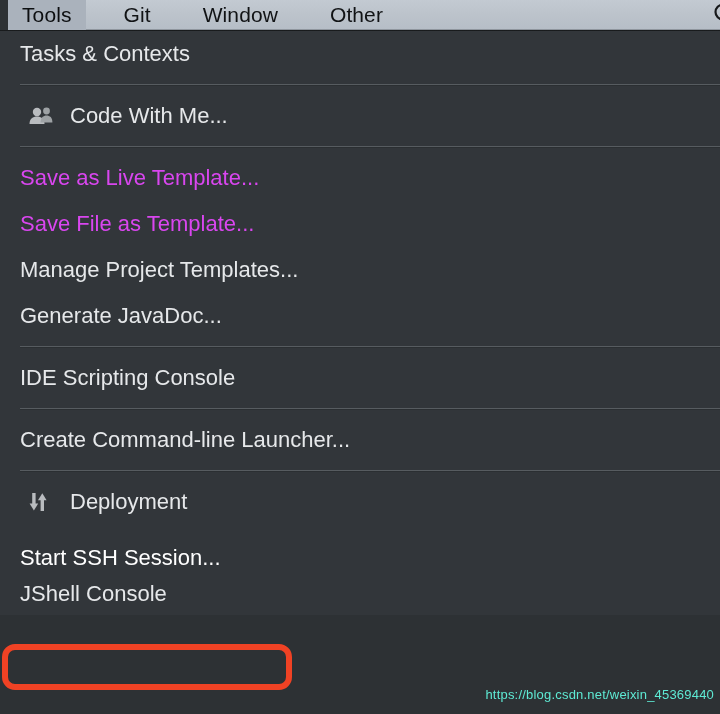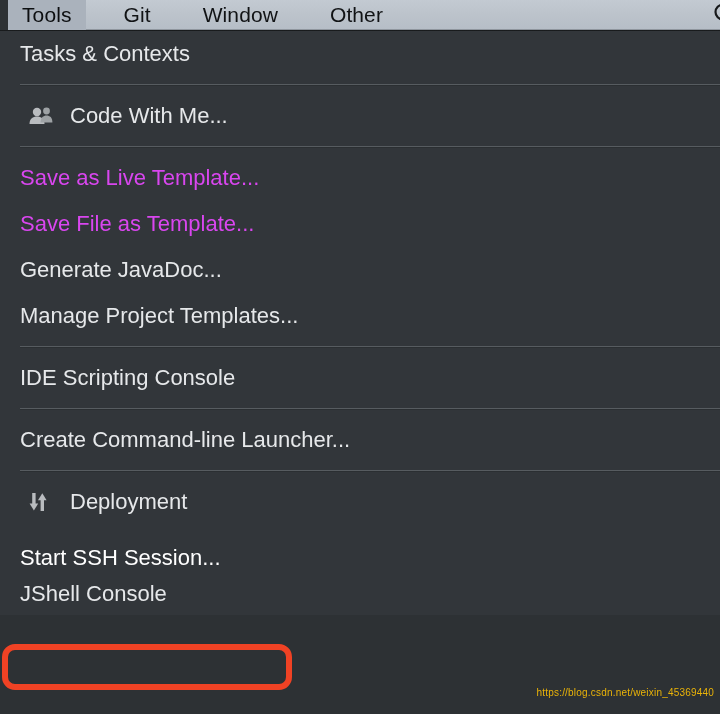--- a/index.html
+++ b/index.html
@@ -135,22 +135,22 @@
     border-radius: 13px;
     box-sizing: border-box;
     pointer-events: none;
   }
 
   
   .watermark {
     position: absolute;
     right: 6px;
     top: 687px;
-    font-size: 10px;
-    color: #eab308;
+    font-size: 13px;
+    color: #5eead4;
     font-family: "Liberation Sans", sans-serif;
     letter-spacing: 0.2px;
     white-space: nowrap;
   }
 </style>
 </head>
 <body>
 
 <div class="menubar">
   <div class="menubar-item active">
@@ -202,25 +202,25 @@
   <div class="menu-item noicon disabled">
     <span class="label">Save as Live Template...</span>
   </div>
 
   <div class="menu-item noicon disabled">
     <span class="label">Save File as Template...</span>
   </div>
 
 
   <div class="menu-item noicon">
+    <span class="label">Manage Project Templates...</span>
+  </div>
+
+  <div class="menu-item noicon">
     <span class="label">Generate JavaDoc...</span>
-  </div>
-
-  <div class="menu-item noicon">
-    <span class="label">Manage Project Templates...</span>
   </div>
 
   <div class="separator"></div>
 
   <div class="menu-item noicon">
     <span class="label">IDE Scripting Console</span>
   </div>
 
   <div class="separator"></div>
 

